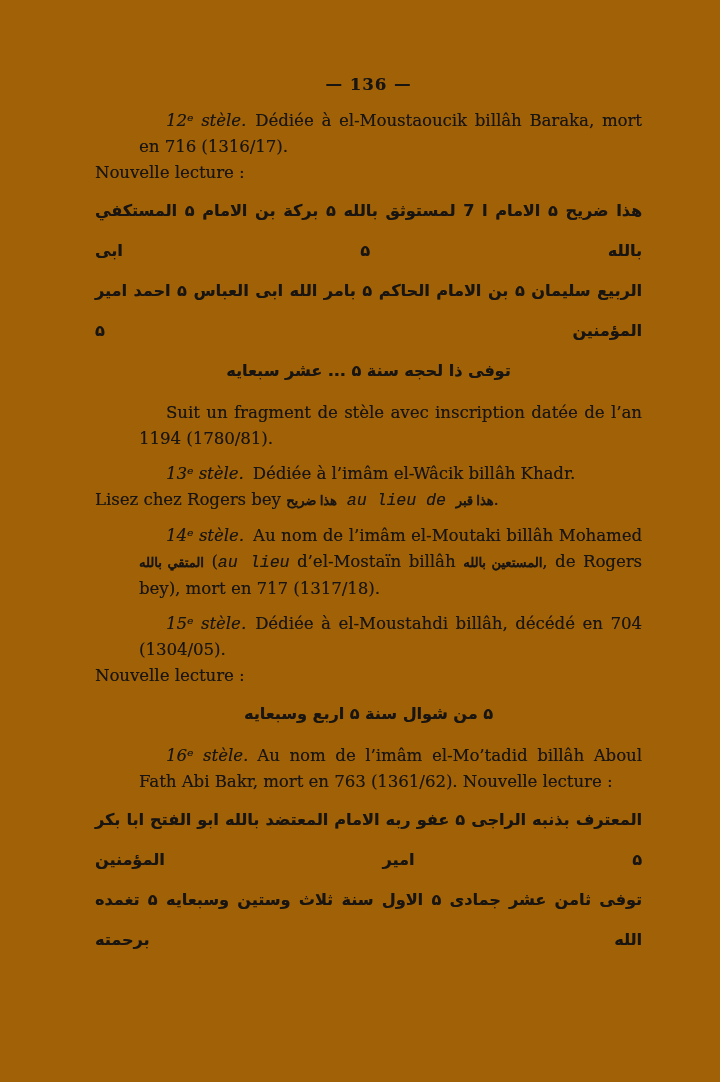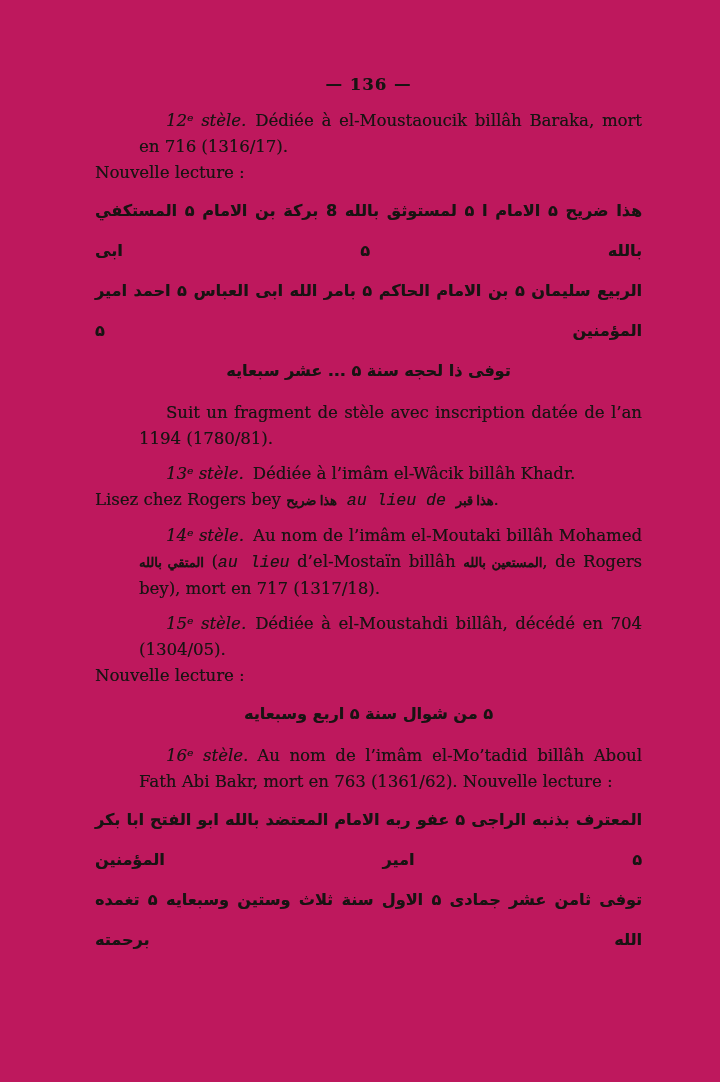--- a/index.html
+++ b/index.html
@@ -2,21 +2,21 @@
 <html lang="fr"><head>
 <meta charset="utf-8">
 <style>
   * { box-sizing: border-box; }
   html, body { margin: 0; padding: 0; background: #ffffff; }
 
   .sheet {
     position: relative;
     width: 720px;
     height: 1082px;
-    background: #be185d;
+    background: #a16207;
     color: #171412;
     padding: 72px 78px 0 95px;
     font-family: "DejaVu Serif", "Liberation Serif", serif;
     font-size: 16.5px;
     line-height: 26px;
     overflow: hidden;
     text-shadow: 0.25px 0 0 rgba(23,20,18,0.55);
   }
 
   .pagenum {
@@ -61,21 +61,21 @@
 <body>
 
 <div class="sheet">
 
   <div class="pagenum">— 136 —</div>
 
   <p class="para indent"><span class="lead">12ᵉ stèle.</span><span>Dédiée à el-Moustaoucik billâh Baraka, mort en 716 (1316/17).</span></p>
   <p class="para">Nouvelle lecture :</p>
 
   <div class="ar-block" dir="rtl">
-    <div class="ar-line">هذا ضريح ۵ الامام ا ۵ لمستوثق بالله 8 بركة بن الامام ۵ المستكفي بالله ۵ ابى</div>
+    <div class="ar-line">هذا ضريح ۵ الامام ا 7 لمستوثق بالله ۵ بركة بن الامام ۵ المستكفي بالله ۵ ابى</div>
     <div class="ar-line">الربيع سليمان ۵ بن الامام الحاكم ۵ بامر الله ابى العباس ۵ احمد امير المؤمنين ۵</div>
     <div class="ar-line ar-center">توفى ذا لحجه سنة ۵ ... عشر سبعايه</div>
   </div>
 
   <p class="para sec indent">Suit un fragment de stèle avec inscription datée de l’an 1194 (1780/81).</p>
 
   <p class="para sec indent"><span class="lead">13ᵉ stèle.</span><span>Dédiée à l’imâm el-Wâcik billâh Khadr.</span></p>
   <p class="para"><span>Lisez chez Rogers bey </span><span class="ar" dir="rtl">هذا ضريح</span><span class="it"> au lieu de </span><span class="ar" dir="rtl">هذا قبر</span><span>.</span></p>
 
   <p class="para sec indent"><span class="lead">14ᵉ stèle.</span><span>Au nom de l’imâm el-Moutaki billâh Mohamed </span><span class="ar" dir="rtl">المتقي بالله</span><span> (</span><span class="it">au lieu</span><span> d’el-Mostaïn billâh </span><span class="ar" dir="rtl">المستعين بالله</span><span>, de Rogers bey), mort en 717 (1317/18).</span></p>

